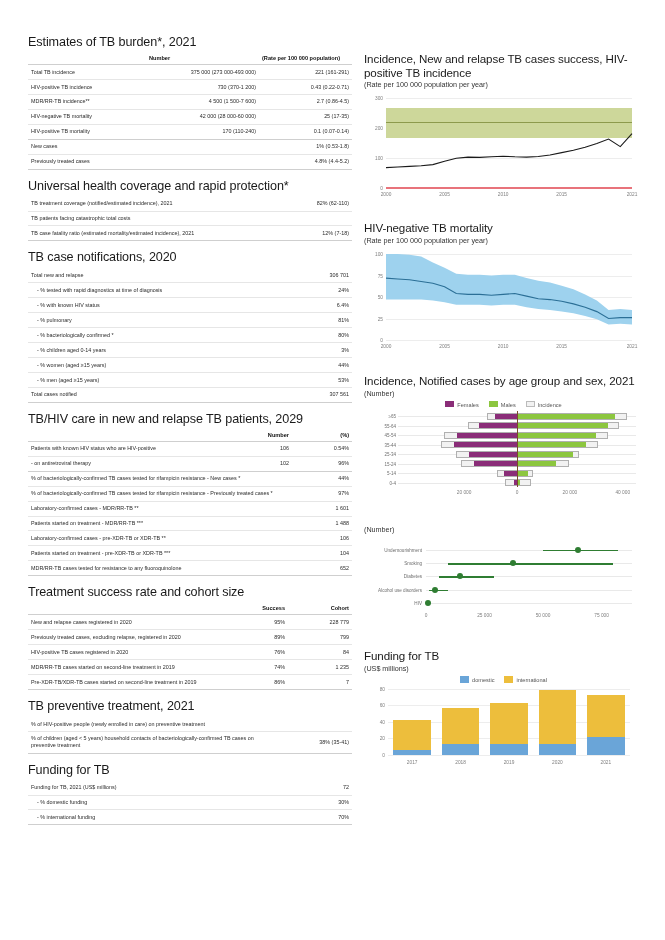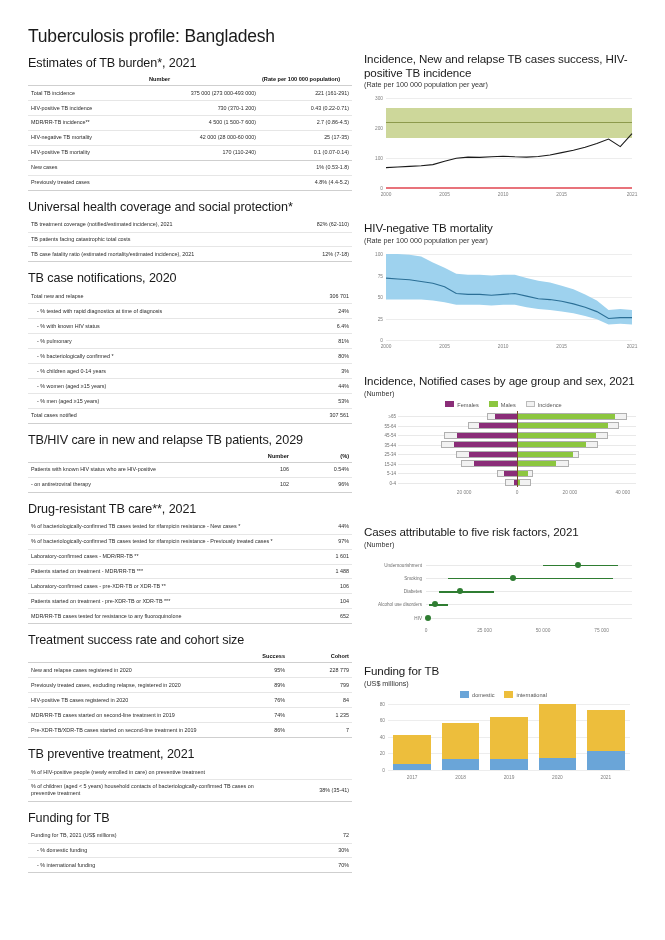--- a/index.html
+++ b/index.html
@@ -91,21 +91,20 @@
   .fb-int { position: absolute; background: #edbe3c; }
 </style>
 </head>
 <body>
 
 <div class="page">
   <div class="cols">
 
     <div class="col-left">
 
-      <h1 class="doc-title">Tuberculosis profile: Bangladesh</h1>
 
       <h2 class="sec-title">Estimates of TB burden*, 2021</h2>
       <table class="t">
         <thead>
             <tr>
           <th style="width:118px"></th>
           <th style="width:113px">Number</th>
           <th style="width:93px">(Rate per 100 000 population)</th>
         </tr>
           </thead>
@@ -144,21 +143,21 @@
               <td style="width: 200px;">New cases</td>
               <td class="" style="width: 124px; text-align: right;">1% (0.53-1.8)</td>
             </tr>
             <tr>
               <td style="width: 200px;">Previously treated cases</td>
               <td class="" style="width: 124px; text-align: right;">4.8% (4.4-5.2)</td>
             </tr>
           </tbody>
       </table>
 
-      <h2 class="sec-title">Universal health coverage and social protection*</h2>
+      <h2 class="sec-title">Universal health coverage and rapid protection*</h2>
       <table class="t">
         <tbody id="tb-uhc">
             <tr>
               <td style="width: 248px;">TB treatment coverage (notified/estimated incidence), 2021</td>
               <td class="" style="width: 76px; text-align: right;">82% (62-110)</td>
             </tr>
             <tr>
               <td style="width: 248px;">TB patients facing catastrophic total costs</td>
               <td class="" style="width: 76px; text-align: right;"></td>
             </tr>
@@ -227,21 +226,20 @@
               <td class="num" style="width: 60px;">0.54%</td>
             </tr>
             <tr>
               <td style="width: 200px;">- on antiretroviral therapy</td>
               <td class="num" style="width: 64px;">102</td>
               <td class="num" style="width: 60px;">96%</td>
             </tr>
           </tbody>
       </table>
 
-      <h2 class="sec-title">Drug-resistant TB care**, 2021</h2>
       <table class="t">
         <tbody id="tb-drtb">
             <tr>
               <td style="width: 268px;">% of bacteriologically-confirmed TB cases tested for rifampicin resistance - New cases *</td>
               <td class="num" style="width: 56px;">44%</td>
             </tr>
             <tr>
               <td style="width: 268px;">% of bacteriologically-confirmed TB cases tested for rifampicin resistance - Previously treated cases *</td>
               <td class="num" style="width: 56px;">97%</td>
             </tr>
@@ -453,21 +451,20 @@
             <div class="bar-m" style="left: 153px; width: 3.17333px; top: 70.685px; height: 5.13px;"></div>
             <div class="zero-axis" style="left: 153px; top: 2px; height: 76px;"></div>
             <div class="axis-lbl x-lbl" style="left: 100.111px; top: 81px;">20 000</div>
             <div class="axis-lbl x-lbl" style="left: 153px; top: 81px;">0</div>
             <div class="axis-lbl x-lbl" style="left: 205.889px; top: 81px;">20 000</div>
             <div class="axis-lbl x-lbl" style="left: 258.778px; top: 81px;">40 000</div>
           </div>
       </div>
 
       <div class="chart-block" style="margin-top:20px;">
-        <div class="chart-title">Cases attributable to five risk factors, 2021</div>
         <div class="chart-sub">(Number)</div>
         <div class="plot" id="plot-risk" style="height:90px;">
             <div class="cat-rule" style="top: 12.6px; left: 62px; width: 206px;"></div>
             <div class="rf-lbl" style="left: 0px; top: 12.6px; width: 58px;">Undernourishment</div>
             <div class="rf-line" style="left: 179.045px; width: 74.9091px; top: 12.6px;"></div>
             <div class="rf-dot" style="left: 214.159px; top: 12.6px;"></div>
             <div class="cat-rule" style="top: 25.8px; left: 62px; width: 206px;"></div>
             <div class="rf-lbl" style="left: 0px; top: 25.8px; width: 58px;">Smoking</div>
             <div class="rf-line" style="left: 84.2386px; width: 165.034px; top: 25.8px;"></div>
             <div class="rf-dot" style="left: 148.614px; top: 25.8px;"></div>

